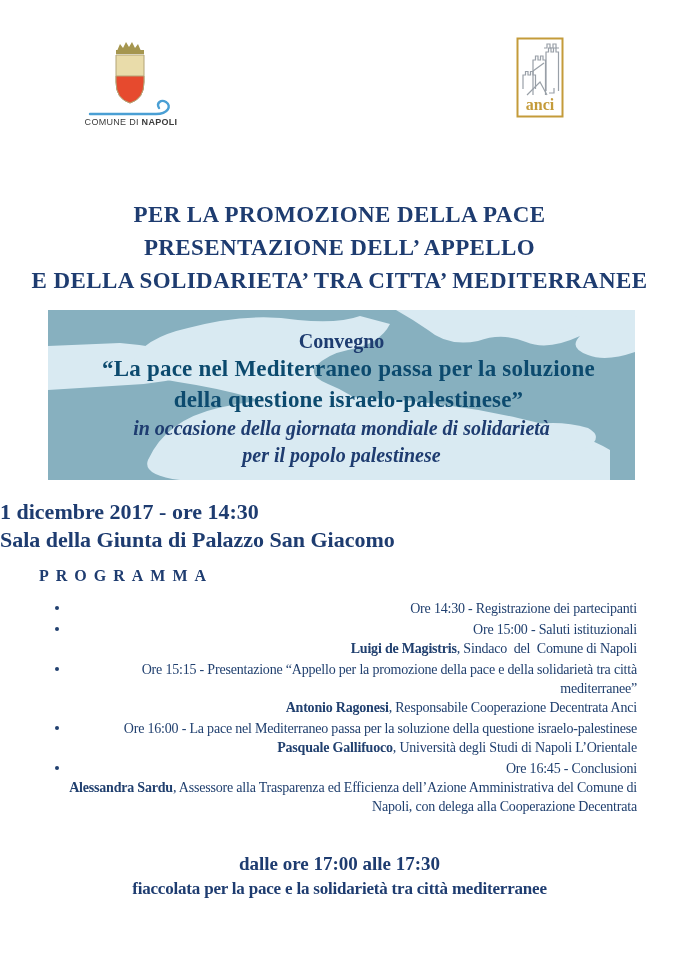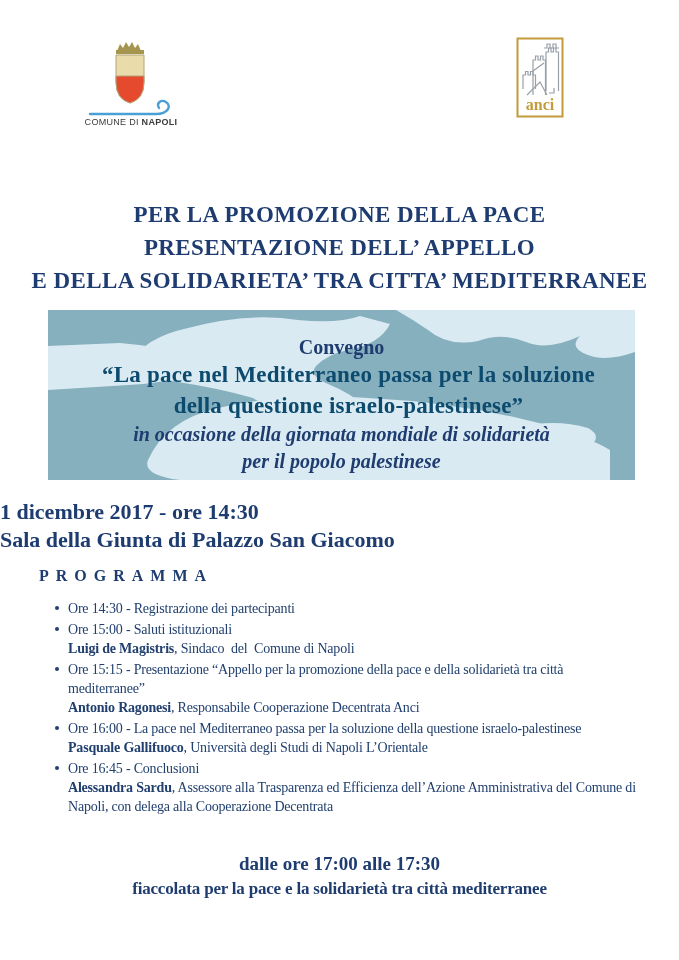--- a/index.html
+++ b/index.html
@@ -20,41 +20,41 @@
     text-align:center;color:#1e3c70;
     font-size:23px;font-weight:bold;line-height:33px;letter-spacing:.4px;
   }
   
   .banner{
     position:absolute;left:48px;top:310px;width:587px;height:170px;
     overflow:hidden;
   }
   .banner svg.map{position:absolute;left:0;top:0;width:100%;height:100%;}
   .banner .overlay{
-    position:relative;z-index:1;text-align:center;padding-top:25px;
+    position:relative;z-index:1;text-align:center;padding-top:19px;
   }
   .banner .kicker{color:#1e3c70;font-size:20px;font-weight:bold;line-height:24px;}
   .banner .headline{color:#0c4a6e;font-size:23px;font-weight:bold;line-height:31px;letter-spacing:.2px;margin-left:14px;}
   .banner .subline{color:#1e3c70;font-size:20px;font-weight:bold;font-style:italic;line-height:27px;}
   
   .event{
     position:absolute;left:0;right:0;top:498px;
     color:#1e3c70;
     font-size:22px;font-weight:bold;line-height:28px;
   }
   .event .program-heading{
     margin-top:12px;font-size:16px;letter-spacing:7px;line-height:20px;padding-left:39px;
   }
   
   .program{
     position:absolute;left:55px;top:599px;width:582px;
     color:#21406f;font-size:14px;line-height:19px;letter-spacing:-0.2px;
   }
   .program ul{list-style:none;margin:0;padding:0;}
-  .program li{position:relative;padding-left:13px;margin-bottom:2px;}
+  .program li{position:relative;padding-left:13px;margin-bottom:2px;text-align:right;}
   .program li .bullet{
     position:absolute;left:0;top:7px;width:4px;height:4px;border-radius:50%;
     background:#21406f;
   }
   .program .entry,.program .speaker{white-space:pre-wrap;}
   .program b{font-weight:bold;}
   
   .footer{
     position:absolute;left:0;right:0;top:851px;
     text-align:center;color:#1e3c70;font-weight:bold;

